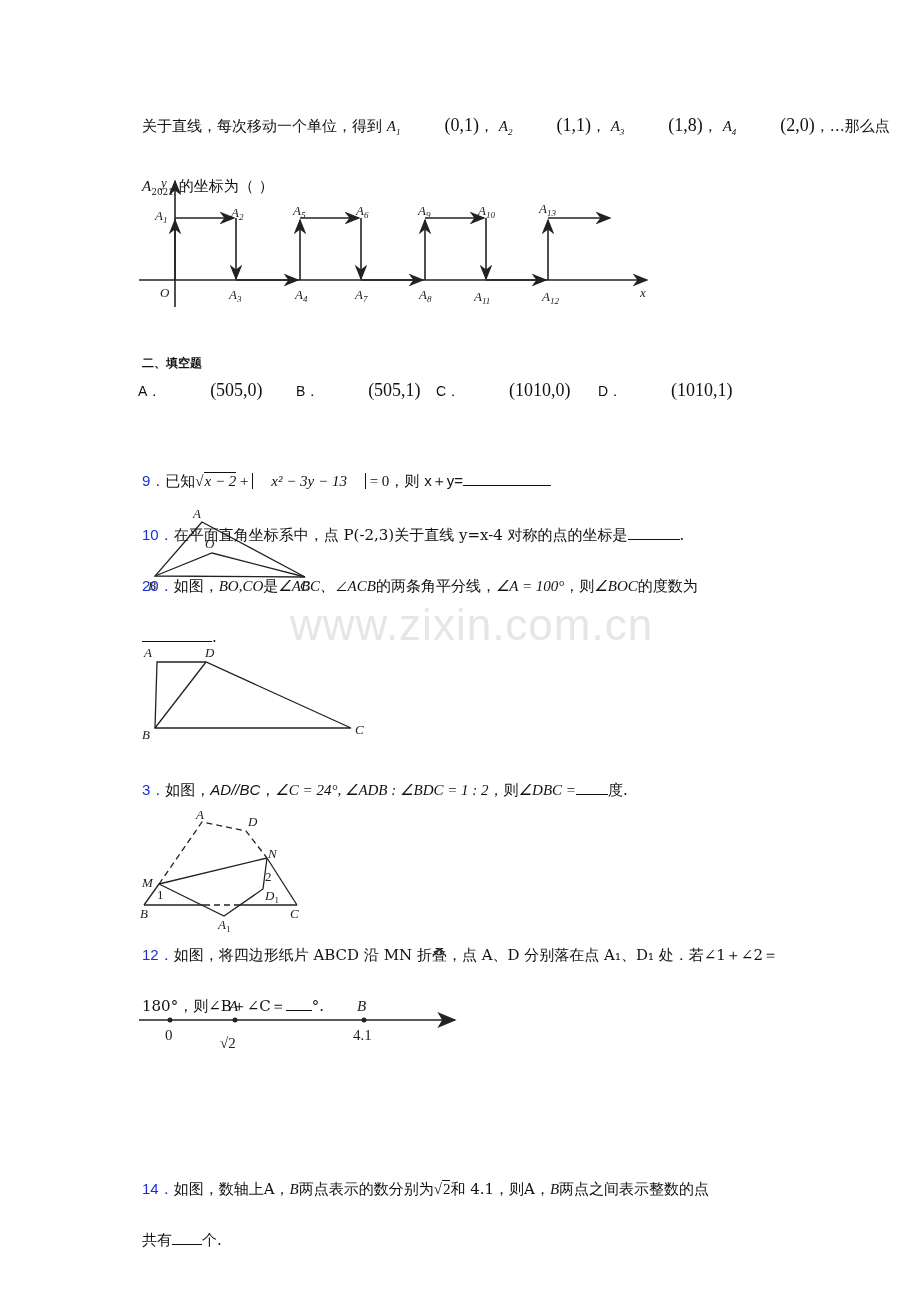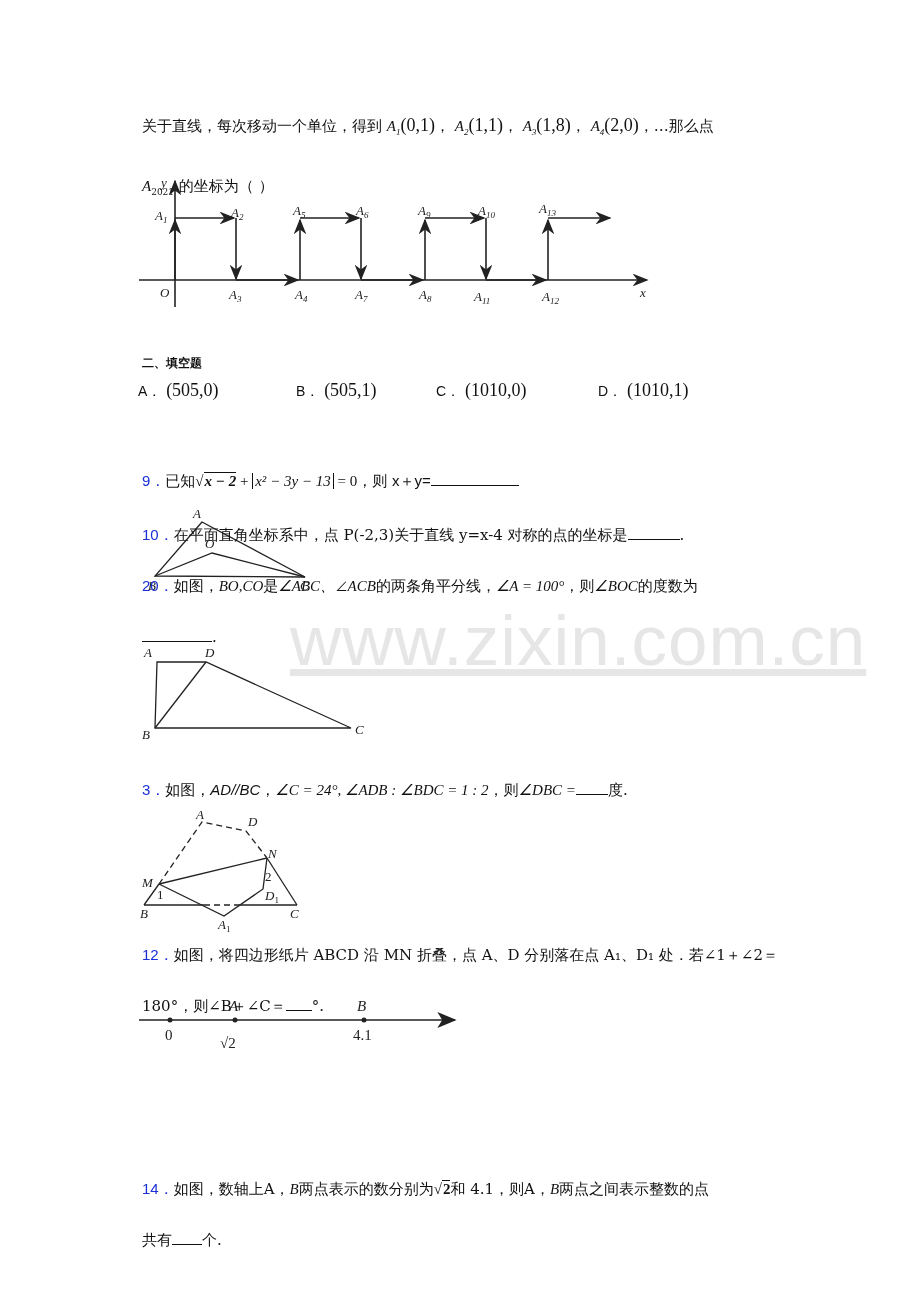--- a/index.html
+++ b/index.html
@@ -3,32 +3,32 @@
   <meta charset="utf-8">
   <style>
     html, body { margin: 0; padding: 0; background: #ffffff; }
     body { width: 920px; height: 1302px; position: relative; overflow: hidden;
            font-family: "DejaVu Serif", "Liberation Serif", serif; color: #111; }
     .line { position: absolute; left: 142px; font-size: 15px; line-height: 22px; white-space: nowrap; }
     .qnum { color: #1a2fd6; font-family: "Liberation Sans", sans-serif; }
     .m { font-family: "Liberation Serif", serif; font-style: italic; }
     .rm { font-family: "Liberation Serif", serif; }
     .sans { font-family: "Liberation Sans", sans-serif; }
-    .paren { font-family: "Liberation Serif", serif; font-size: 18px; }
+    .paren { font-family: "Liberation Serif", serif; font-size: 18px; margin-left: 44px; }
     .blank { display: inline-block; border-bottom: 1px solid #111; height: 15px; vertical-align: baseline; }
     .opt-label { font-family: "Liberation Sans", sans-serif; font-size: 14px; }
     .section-title { position: absolute; left: 142px; top: 355px; font-size: 12px; font-weight: bold;
                      font-family: "DejaVu Sans", sans-serif; }
     .figure { position: absolute; }
     .watermark { position: absolute; left: 290px; top: 600px; font-family: "Liberation Sans", sans-serif;
-                 font-size: 71px; color: #e6e6e6; letter-spacing: 1px; z-index: 0; text-decoration: underline; }
+                 font-size: 44px; color: #e6e6e6; letter-spacing: 1px; z-index: 0; }
     .z1 { position: relative; z-index: 1; }
     sub { font-size: 9px; }
-    .sqrt { border-top: 1px solid #111; padding-left: 1px; font-weight: bold; }
-    .abs { border-left: 1px solid #111; border-right: 1px solid #111; padding: 0 2px; }
+    .sqrt { border-top: 1px solid #111; padding-left: 1px; }
+    .abs { border-left: 1px solid #111; border-right: 1px solid #111; padding: 0 18px; }
   </style>
 </head>
 <body>
 
 <div class="watermark">www.zixin.com.cn</div>
 
 <div class="line z1" style="top:114px;">
   <span>关于直线，每次移动一个单位，得到</span>
   <span class="m">A<sub>1</sub></span><span class="paren">(0,1)</span>，
   <span class="m">A<sub>2</sub></span><span class="paren">(1,1)</span>，

